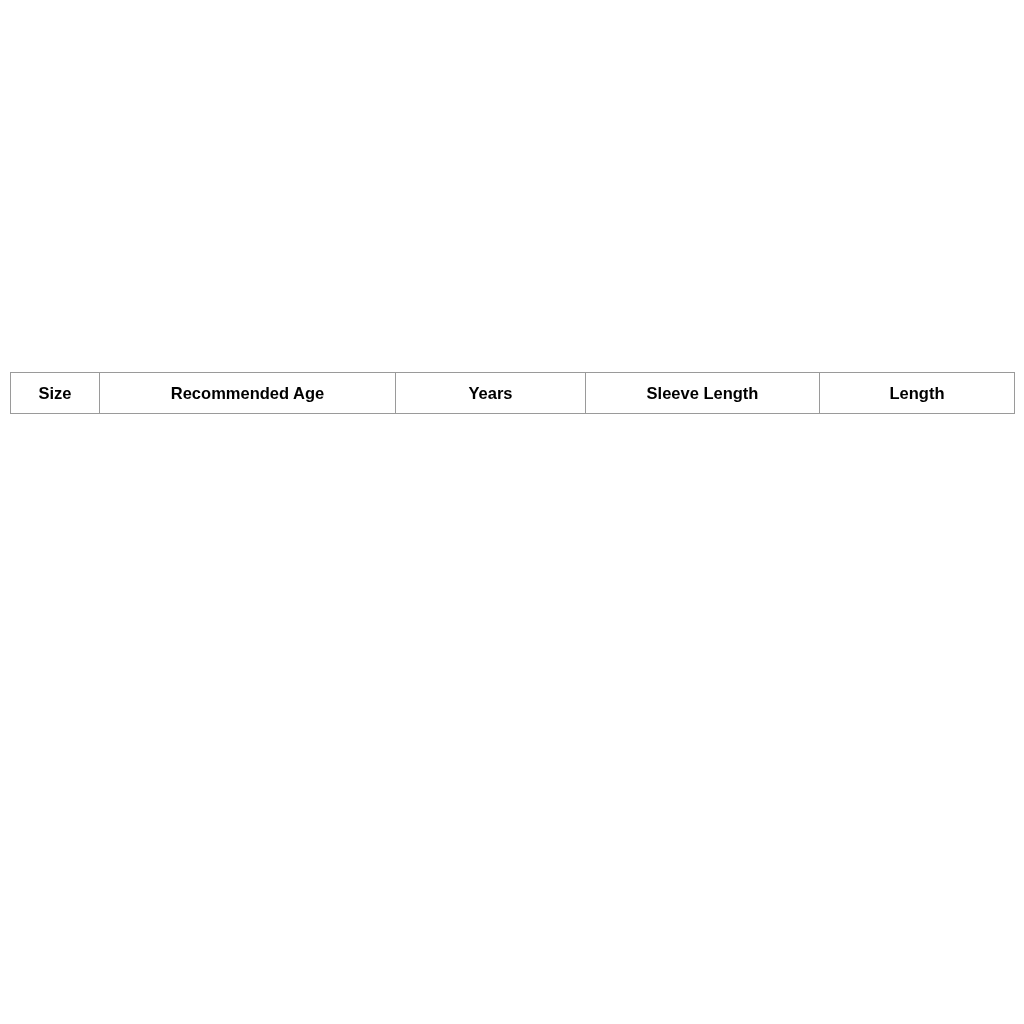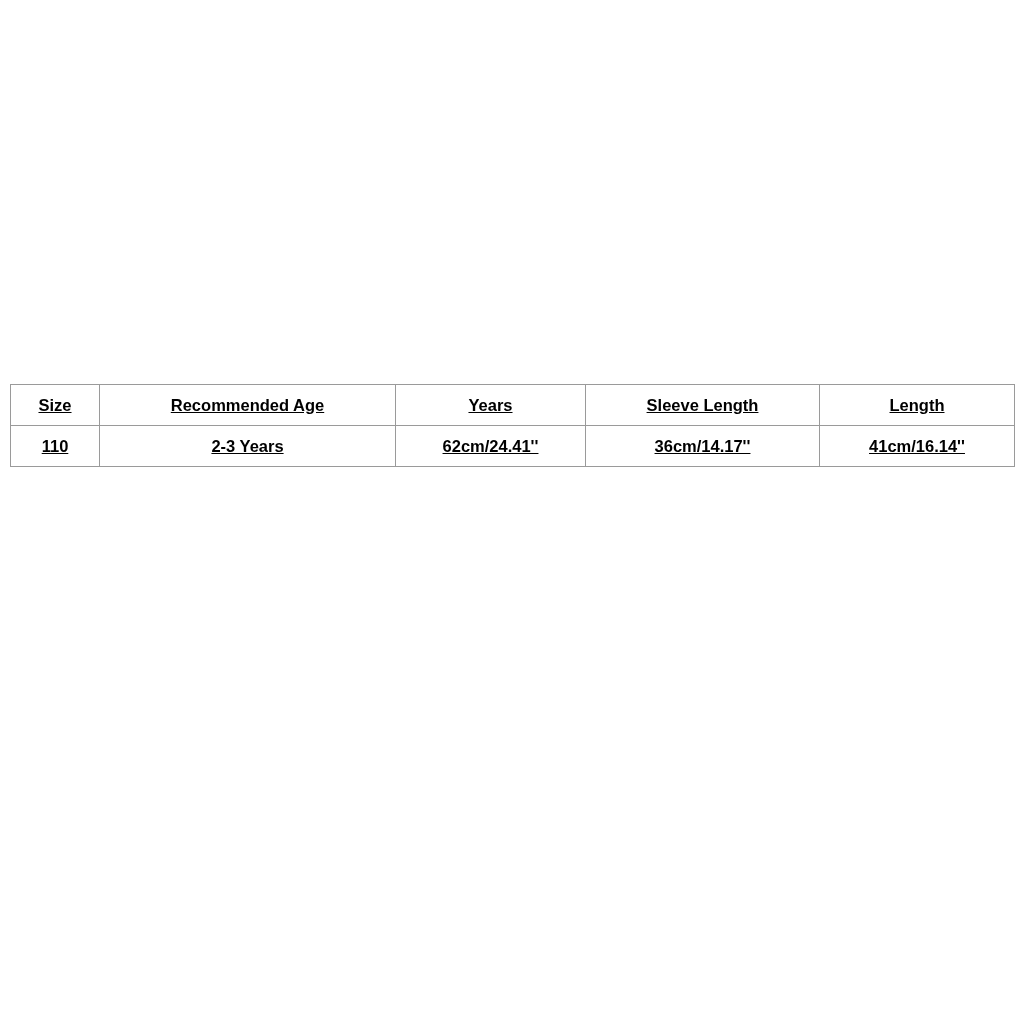--- a/index.html
+++ b/index.html
@@ -11,23 +11,22 @@
     width: 1024px;
     height: 1024px;
     font-family: "Liberation Sans", sans-serif;
     position: relative;
     overflow: hidden;
   }
 
   .chart-wrap {
     position: absolute;
     left: 10px;
-    top: 384px;
+    top: 372px;
     width: 1004px;
-    text-decoration: underline;
   }
 
   table.size-chart {
     border-collapse: collapse;
     width: 100%;
     table-layout: fixed;
   }
 
   table.size-chart td,
   table.size-chart th {
@@ -69,22 +68,15 @@
     <thead>
       <tr>
         <th>Size</th>
         <th>Recommended Age</th>
         <th>Years</th>
         <th>Sleeve Length</th>
         <th>Length</th>
       </tr>
     </thead>
     <tbody>
-      <tr>
-        <td>110</td>
-        <td>2-3 Years</td>
-        <td>62cm/24.41''</td>
-        <td>36cm/14.17''</td>
-        <td>41cm/16.14''</td>
-      </tr>
     </tbody>
   </table>
 </div>
 
 </body></html>

